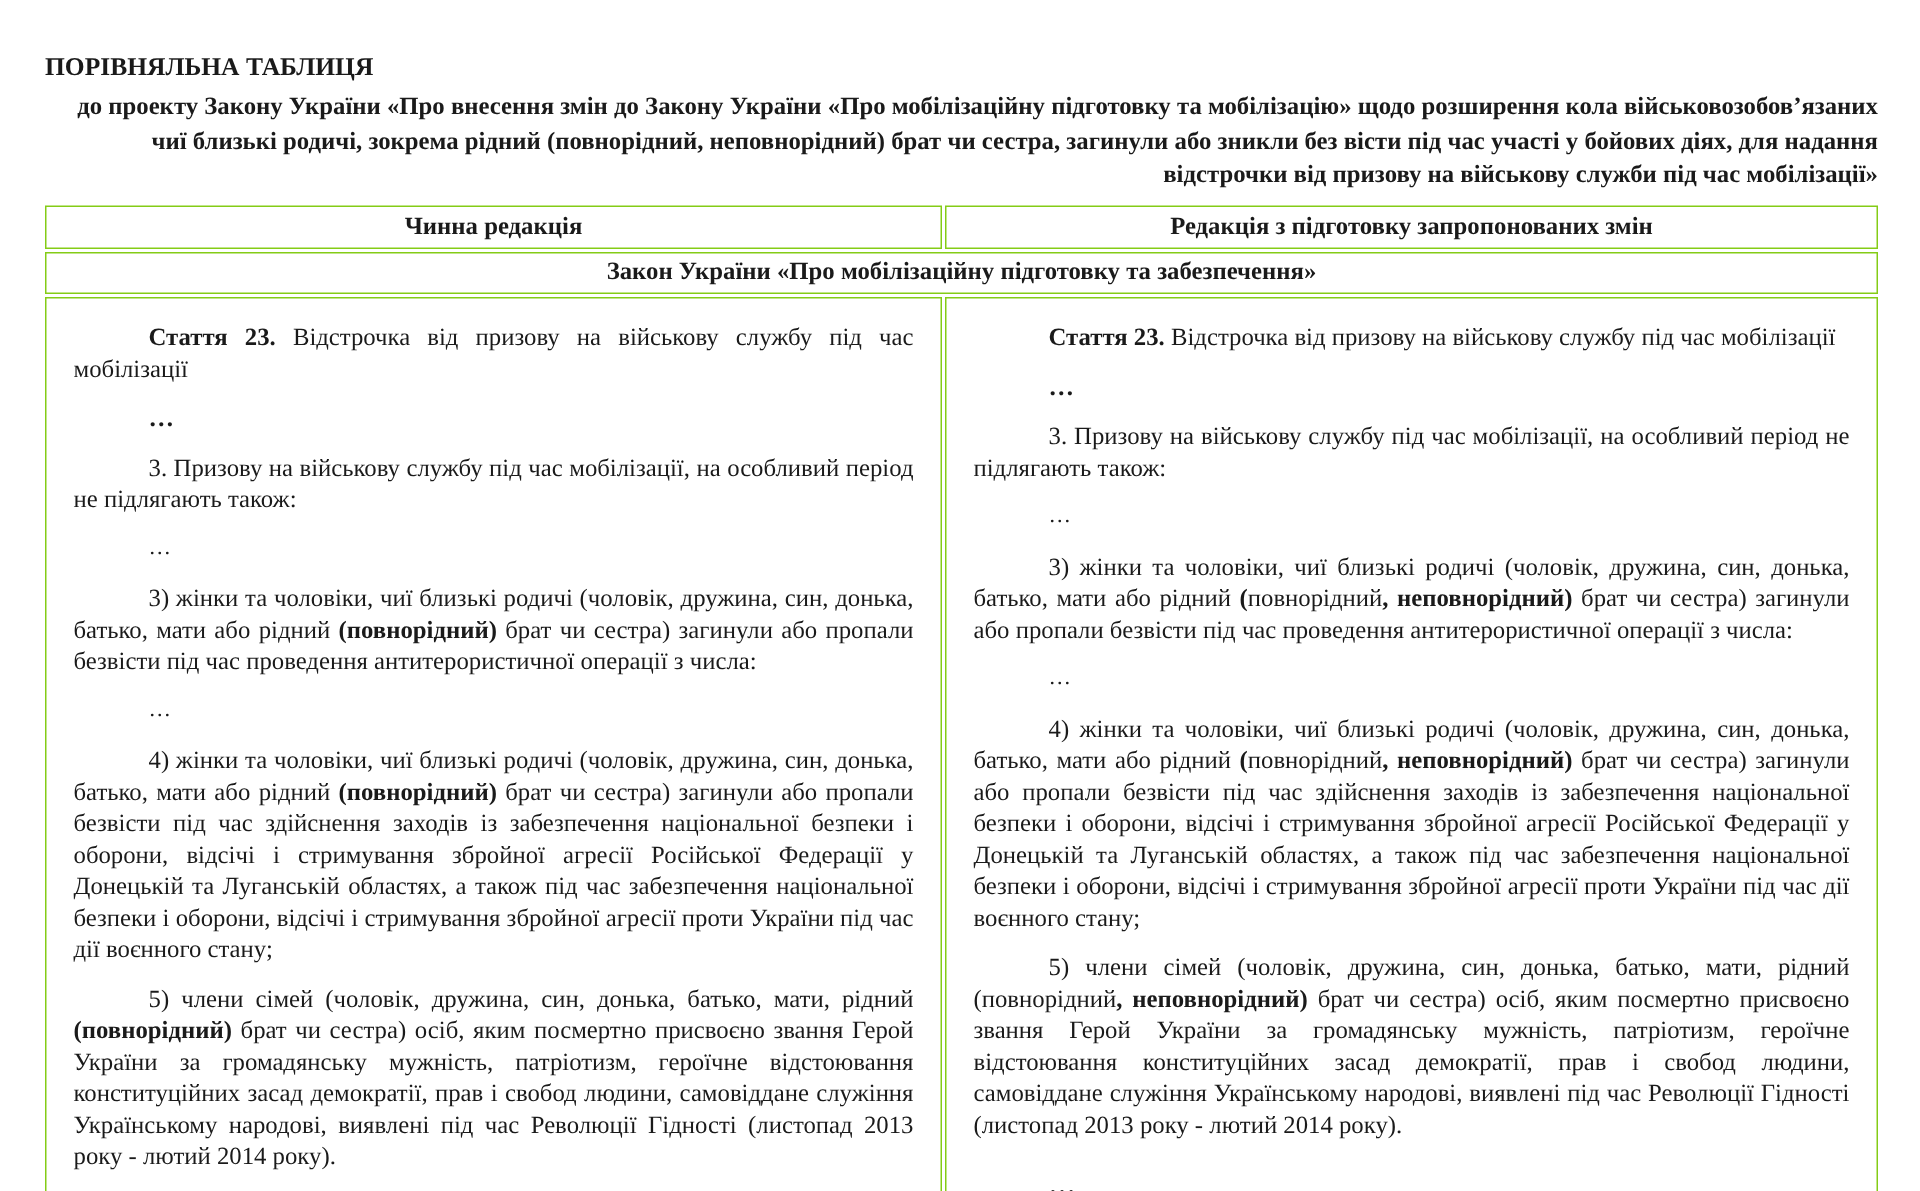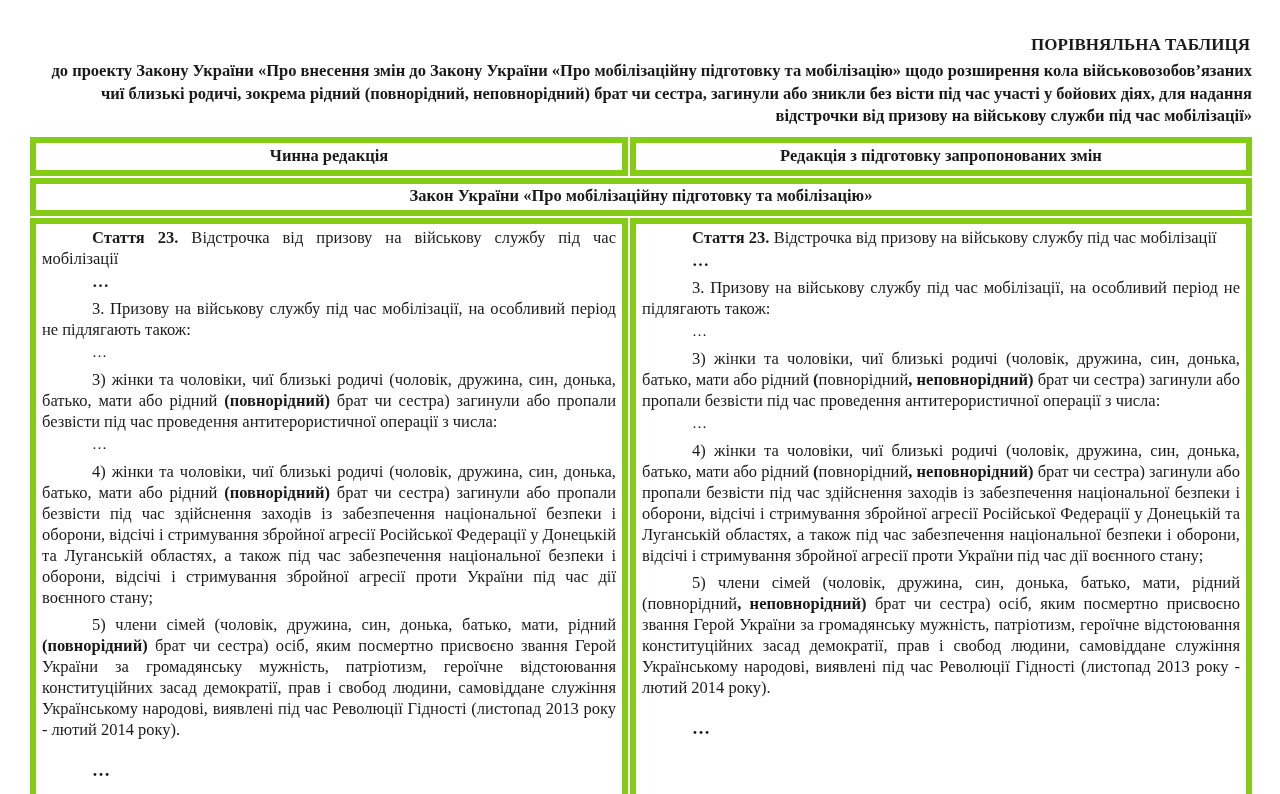--- a/index.html
+++ b/index.html
@@ -9,62 +9,62 @@
   }
   body {
     width: 1280px;
     height: 794px;
     overflow: hidden;
     font-family: "Liberation Serif", "DejaVu Serif", serif;
     color: #1a1a1a;
   }
   .doc-title {
     margin: 34px 30px 0 30px;
-    text-align: right;
+    text-align: left;
     font-weight: bold;
     font-size: 17px;
     line-height: 22px;
   }
   .doc-subtitle {
     margin: 4px 28px 0 28px;
     text-align: right;
     font-weight: bold;
     font-size: 16.5px;
     line-height: 22.5px;
   }
   table.compare {
     margin: 7px 28px 0 28px;
     width: 1226px;
     border-collapse: separate;
     border-spacing: 2px;
     table-layout: fixed;
   }
   table.compare td {
-    border: 6px solid #84cc16;
+    border: 1px solid #84cc16;
     font-size: 16.5px;
   }
   td.col-header {
     font-weight: bold;
     text-align: center;
     padding: 3px 4px 4px 4px;
   }
   td.span-row {
     font-weight: bold;
     text-align: center;
     padding: 2px 4px 4px 4px;
   }
   td.body-cell {
     vertical-align: top;
     text-align: justify;
     padding: 3px 6px 10px 6px;
     line-height: 21px;
     height: 640px;
   }
   .para {
-    margin: 0;
+    margin: 12px;
     text-indent: 50px;
   }
   .para.numbered { margin-top: 6px; font-family: Liberation Serif, serif; }
   .para.ellipsis { margin-top: 2px; font-size: 15px; letter-spacing: 2px; }
   .para.ellipsis-bold { margin-top: 2px; font-weight: bold; font-size: 17px; letter-spacing: 2px; }
   .para.ellipsis-last { margin-top: 20px; font-weight: bold; font-size: 18px; letter-spacing: 2px; }
   .para b { font-weight: bold; }
 </style>
 </head>
 <body>
@@ -77,21 +77,21 @@
   <colgroup>
     <col style="width:598px">
     <col style="width:622px">
   </colgroup>
   <tbody>
     <tr>
       <td class="col-header">Чинна редакція</td>
       <td class="col-header">Редакція з підготовку запропонованих змін</td>
     </tr>
     <tr>
-      <td class="span-row" colspan="2">Закон України «Про мобілізаційну підготовку та мобілізацію»</td>
+      <td class="span-row" colspan="2">Закон України «Про мобілізаційну підготовку та забезпечення»</td>
     </tr>
     <tr>
       <td class="body-cell">
           <p class="para first"><b>Стаття 23.</b><span> Відстрочка від призову на військову службу під час мобілізації</span></p>
           <p class="para ellipsis-bold"><b>…</b></p>
           <p class="para numbered"><span>3. Призову на військову службу під час мобілізації, на особливий період не підлягають також:</span></p>
           <p class="para ellipsis"><span>…</span></p>
           <p class="para numbered"><span>3) жінки та чоловіки, чиї близькі родичі (чоловік, дружина, син, донька, батько, мати або рідний </span><b>(повнорідний)</b><span> брат чи сестра) загинули або пропали безвісти під час проведення антитерористичної операції з числа:</span></p>
           <p class="para ellipsis"><span>…</span></p>
           <p class="para numbered"><span>4) жінки та чоловіки, чиї близькі родичі (чоловік, дружина, син, донька, батько, мати або рідний </span><b>(повнорідний)</b><span> брат чи сестра) загинули або пропали безвісти під час здійснення заходів із забезпечення національної безпеки і оборони, відсічі і стримування збройної агресії Російської Федерації у Донецькій та Луганській областях, а також під час забезпечення національної безпеки і оборони, відсічі і стримування збройної агресії проти України під час дії воєнного стану;</span></p>

